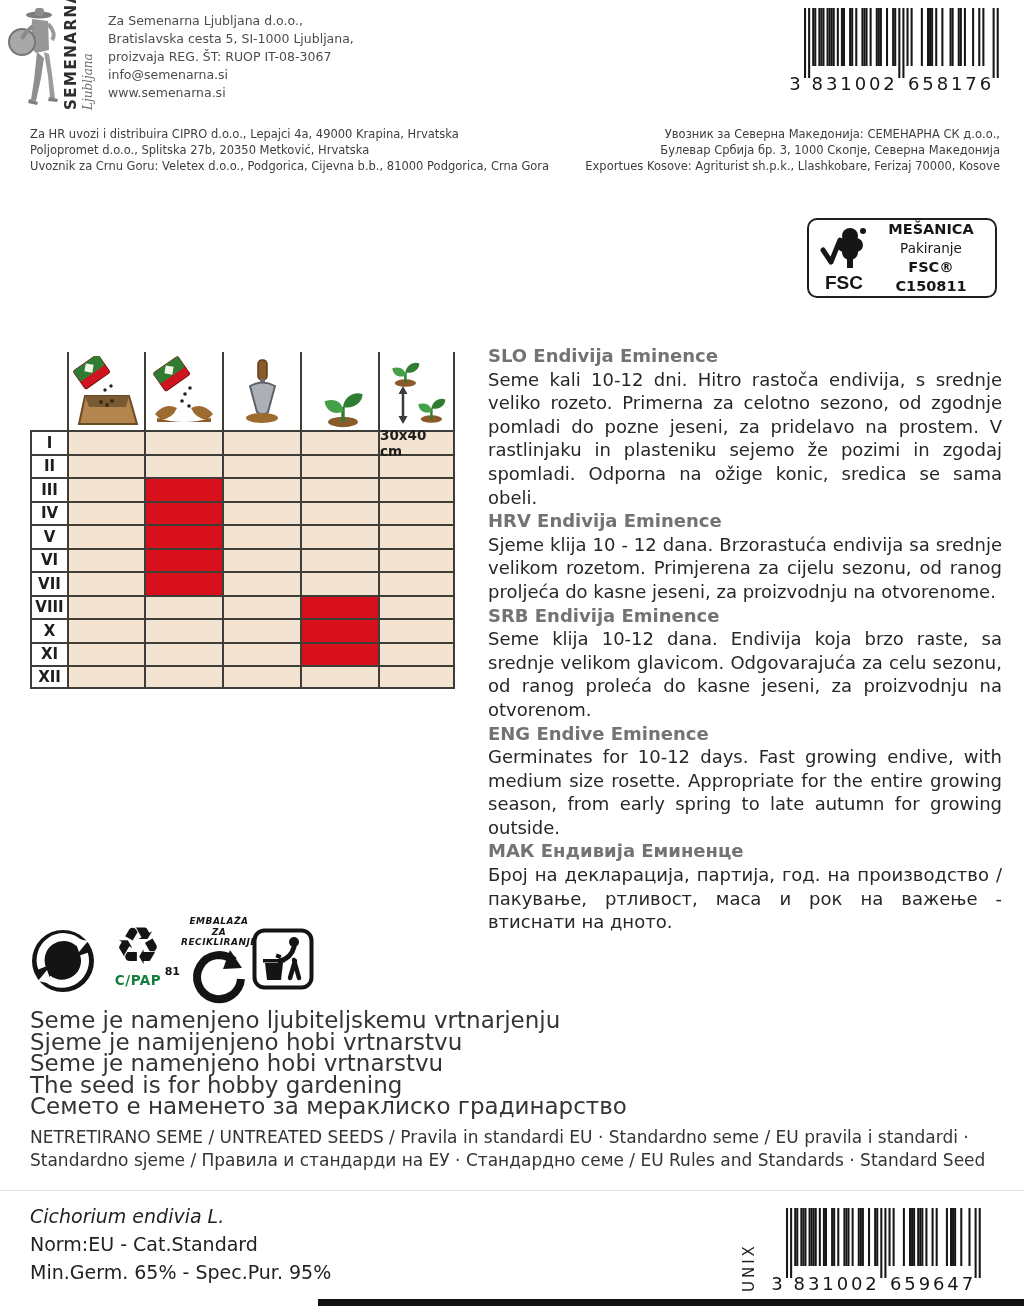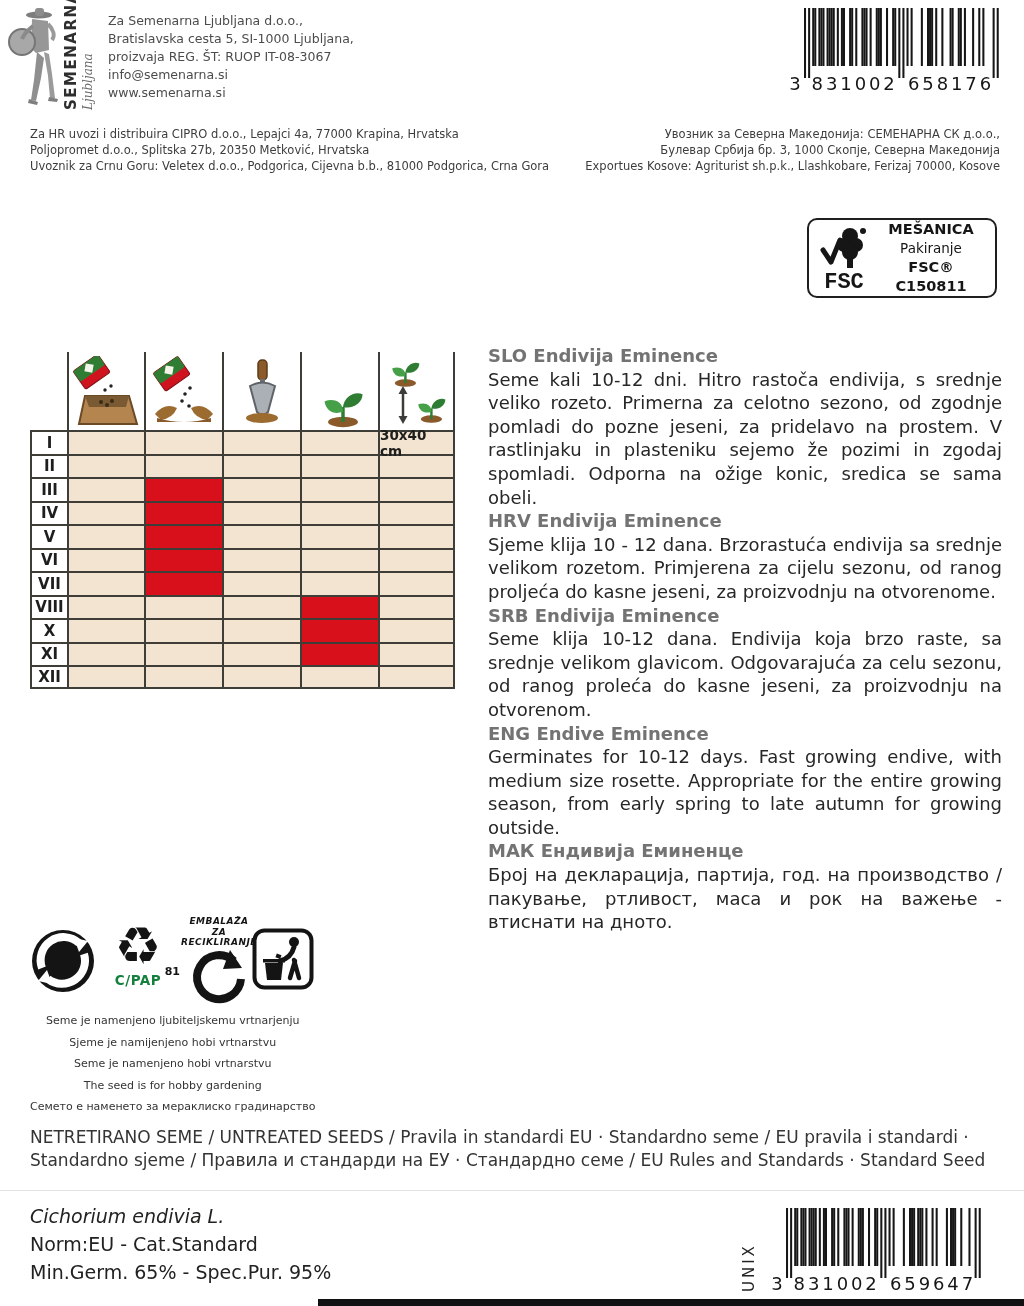--- a/index.html
+++ b/index.html
@@ -15,21 +15,21 @@
   .barcode-top{position:absolute;left:788px;top:6px;}
   .barcode-bottom{position:absolute;left:770px;top:1206px;}
 
   
   .dist-left{position:absolute;left:30px;top:126px;font-size:11.5px;line-height:16px;color:#3d3d3b;}
   .dist-right{position:absolute;right:24px;top:126px;font-size:11.5px;line-height:16px;color:#3d3d3b;text-align:right;}
 
   
   .fsc{position:absolute;left:807px;top:218px;width:190px;height:80px;border:2.5px solid #1f1f1f;border-radius:10px;display:flex;align-items:center;padding:2px 6px;box-sizing:border-box;background:#fff;}
   .fsc-left{width:58px;text-align:center;}
-  .fsc-left .fsc-word{font-family:Liberation Mono, monospace;font-weight:bold;font-size:22px;color:#161616;line-height:14px;}
+  .fsc-left .fsc-word{font-family:Liberation Sans, sans-serif;font-weight:bold;font-size:19px;color:#161616;line-height:14px;}
   .fsc-right{flex:1;text-align:center;font-size:13.5px;line-height:19px;color:#161616;}
   .fsc-right .b{font-weight:bold;font-size:14.5px;}
 
   
   .calendar{position:absolute;left:30px;top:352px;width:425px;--grid:#3f3d38;--cell:#f2e4d1;--bar:#d8101c;}
   .cal-header-row{display:flex;height:78px;}
   .cal-header-row .cal-cell{border-right:2px solid var(--grid);display:flex;align-items:flex-end;justify-content:center;padding-bottom:2px;box-sizing:border-box;background:#fff;}
   .cal-row{display:flex;height:23.5px;box-sizing:border-box;border-top:2px solid var(--grid);}
   .cal-rows .cal-row:last-child{border-bottom:2px solid var(--grid);}
   .cal-cell{box-sizing:border-box;border-right:2px solid var(--grid);height:100%;}
@@ -55,21 +55,21 @@
   .green-dot{position:absolute;left:0;top:12px;}
   .mobius-wrap{position:absolute;left:76px;top:2px;width:64px;text-align:center;}
   .mobius-glyph{font-size:52px;line-height:56px;color:#141414;position:relative;}
   .mobius-code{position:absolute;left:10px;top:26px;width:100%;text-align:right;font-size:11px;font-weight:bold;color:#141414;}
   .mobius-material{font-size:13.5px;font-weight:bold;color:#15803d;margin-top:-2px;letter-spacing:0.5px;}
   .embalaza{position:absolute;left:146px;top:0;width:86px;text-align:center;font-style:italic;}
   .embalaza .cap{font-size:9px;font-weight:bold;line-height:10.5px;color:#141414;letter-spacing:0.5px;}
   .tidyman{position:absolute;left:222px;top:12px;}
 
   
-  .hobby{position:absolute;left:30px;top:1010px;font-size:11px;line-height:21.6px;color:#343432;text-align:center;}
+  .hobby{position:absolute;left:30px;top:1010px;font-size:23px;line-height:21.6px;color:#343432;}
   .hobby p{margin:0;}
   .standards{position:absolute;left:30px;top:1126px;font-size:17px;line-height:23px;color:#343432;}
   .standards p{margin:0;}
   .divider{position:absolute;left:0;top:1190px;width:1024px;height:1px;background:#e2e2e2;}
   .bottom-left{position:absolute;left:30px;top:1202px;font-size:19px;line-height:28px;color:#222220;}
   .bottom-left .latin{font-style:italic;}
   .bottom-left .b{font-weight:bold;}
   .unix-vert{position:absolute;left:740px;top:1212px;height:80px;writing-mode:vertical-rl;transform:rotate(180deg);font-size:15px;letter-spacing:3px;color:#222;}
   .bottom-mark{position:absolute;left:318px;top:1299px;width:706px;height:7px;background:#111;}
 </style>
@@ -174,21 +174,21 @@
       <text x="101.1" y="84" font-size="18" font-family="DejaVu Sans, sans-serif" fill="#161616" text-anchor="middle">2</text>
       <text x="125.7" y="84" font-size="18" font-family="DejaVu Sans, sans-serif" fill="#161616" text-anchor="middle">6</text>
       <text x="140.0" y="84" font-size="18" font-family="DejaVu Sans, sans-serif" fill="#161616" text-anchor="middle">5</text>
       <text x="154.4" y="84" font-size="18" font-family="DejaVu Sans, sans-serif" fill="#161616" text-anchor="middle">8</text>
       <text x="168.7" y="84" font-size="18" font-family="DejaVu Sans, sans-serif" fill="#161616" text-anchor="middle">1</text>
       <text x="183.1" y="84" font-size="18" font-family="DejaVu Sans, sans-serif" fill="#161616" text-anchor="middle">7</text>
       <text x="197.4" y="84" font-size="18" font-family="DejaVu Sans, sans-serif" fill="#161616" text-anchor="middle">6</text>
     </svg>
 
   <div class="dist-left">
-    <div>Za HR uvozi i distribuira CIPRO d.o.o., Lepajci 4a, 77000 Krapina, Hrvatska</div>
+    <div>Za HR uvozi i distribuira CIPRO d.o.o., Lepajci 4a, 49000 Krapina, Hrvatska</div>
     <div>Poljopromet d.o.o., Splitska 27b, 20350 Metković, Hrvatska</div>
     <div>Uvoznik za Crnu Goru: Veletex d.o.o., Podgorica, Cijevna b.b., 81000 Podgorica, Crna Gora</div>
   </div>
   <div class="dist-right">
     <div>Увозник за Северна Македонија: СЕМЕНАРНА СК д.о.о.,</div>
     <div>Булевар Србија бр. 3, 1000 Скопје, Северна Македонија</div>
     <div>Exportues Kosove: Agriturist sh.p.k., Llashkobare, Ferizaj 70000, Kosove</div>
   </div>
 
   <div class="fsc">

